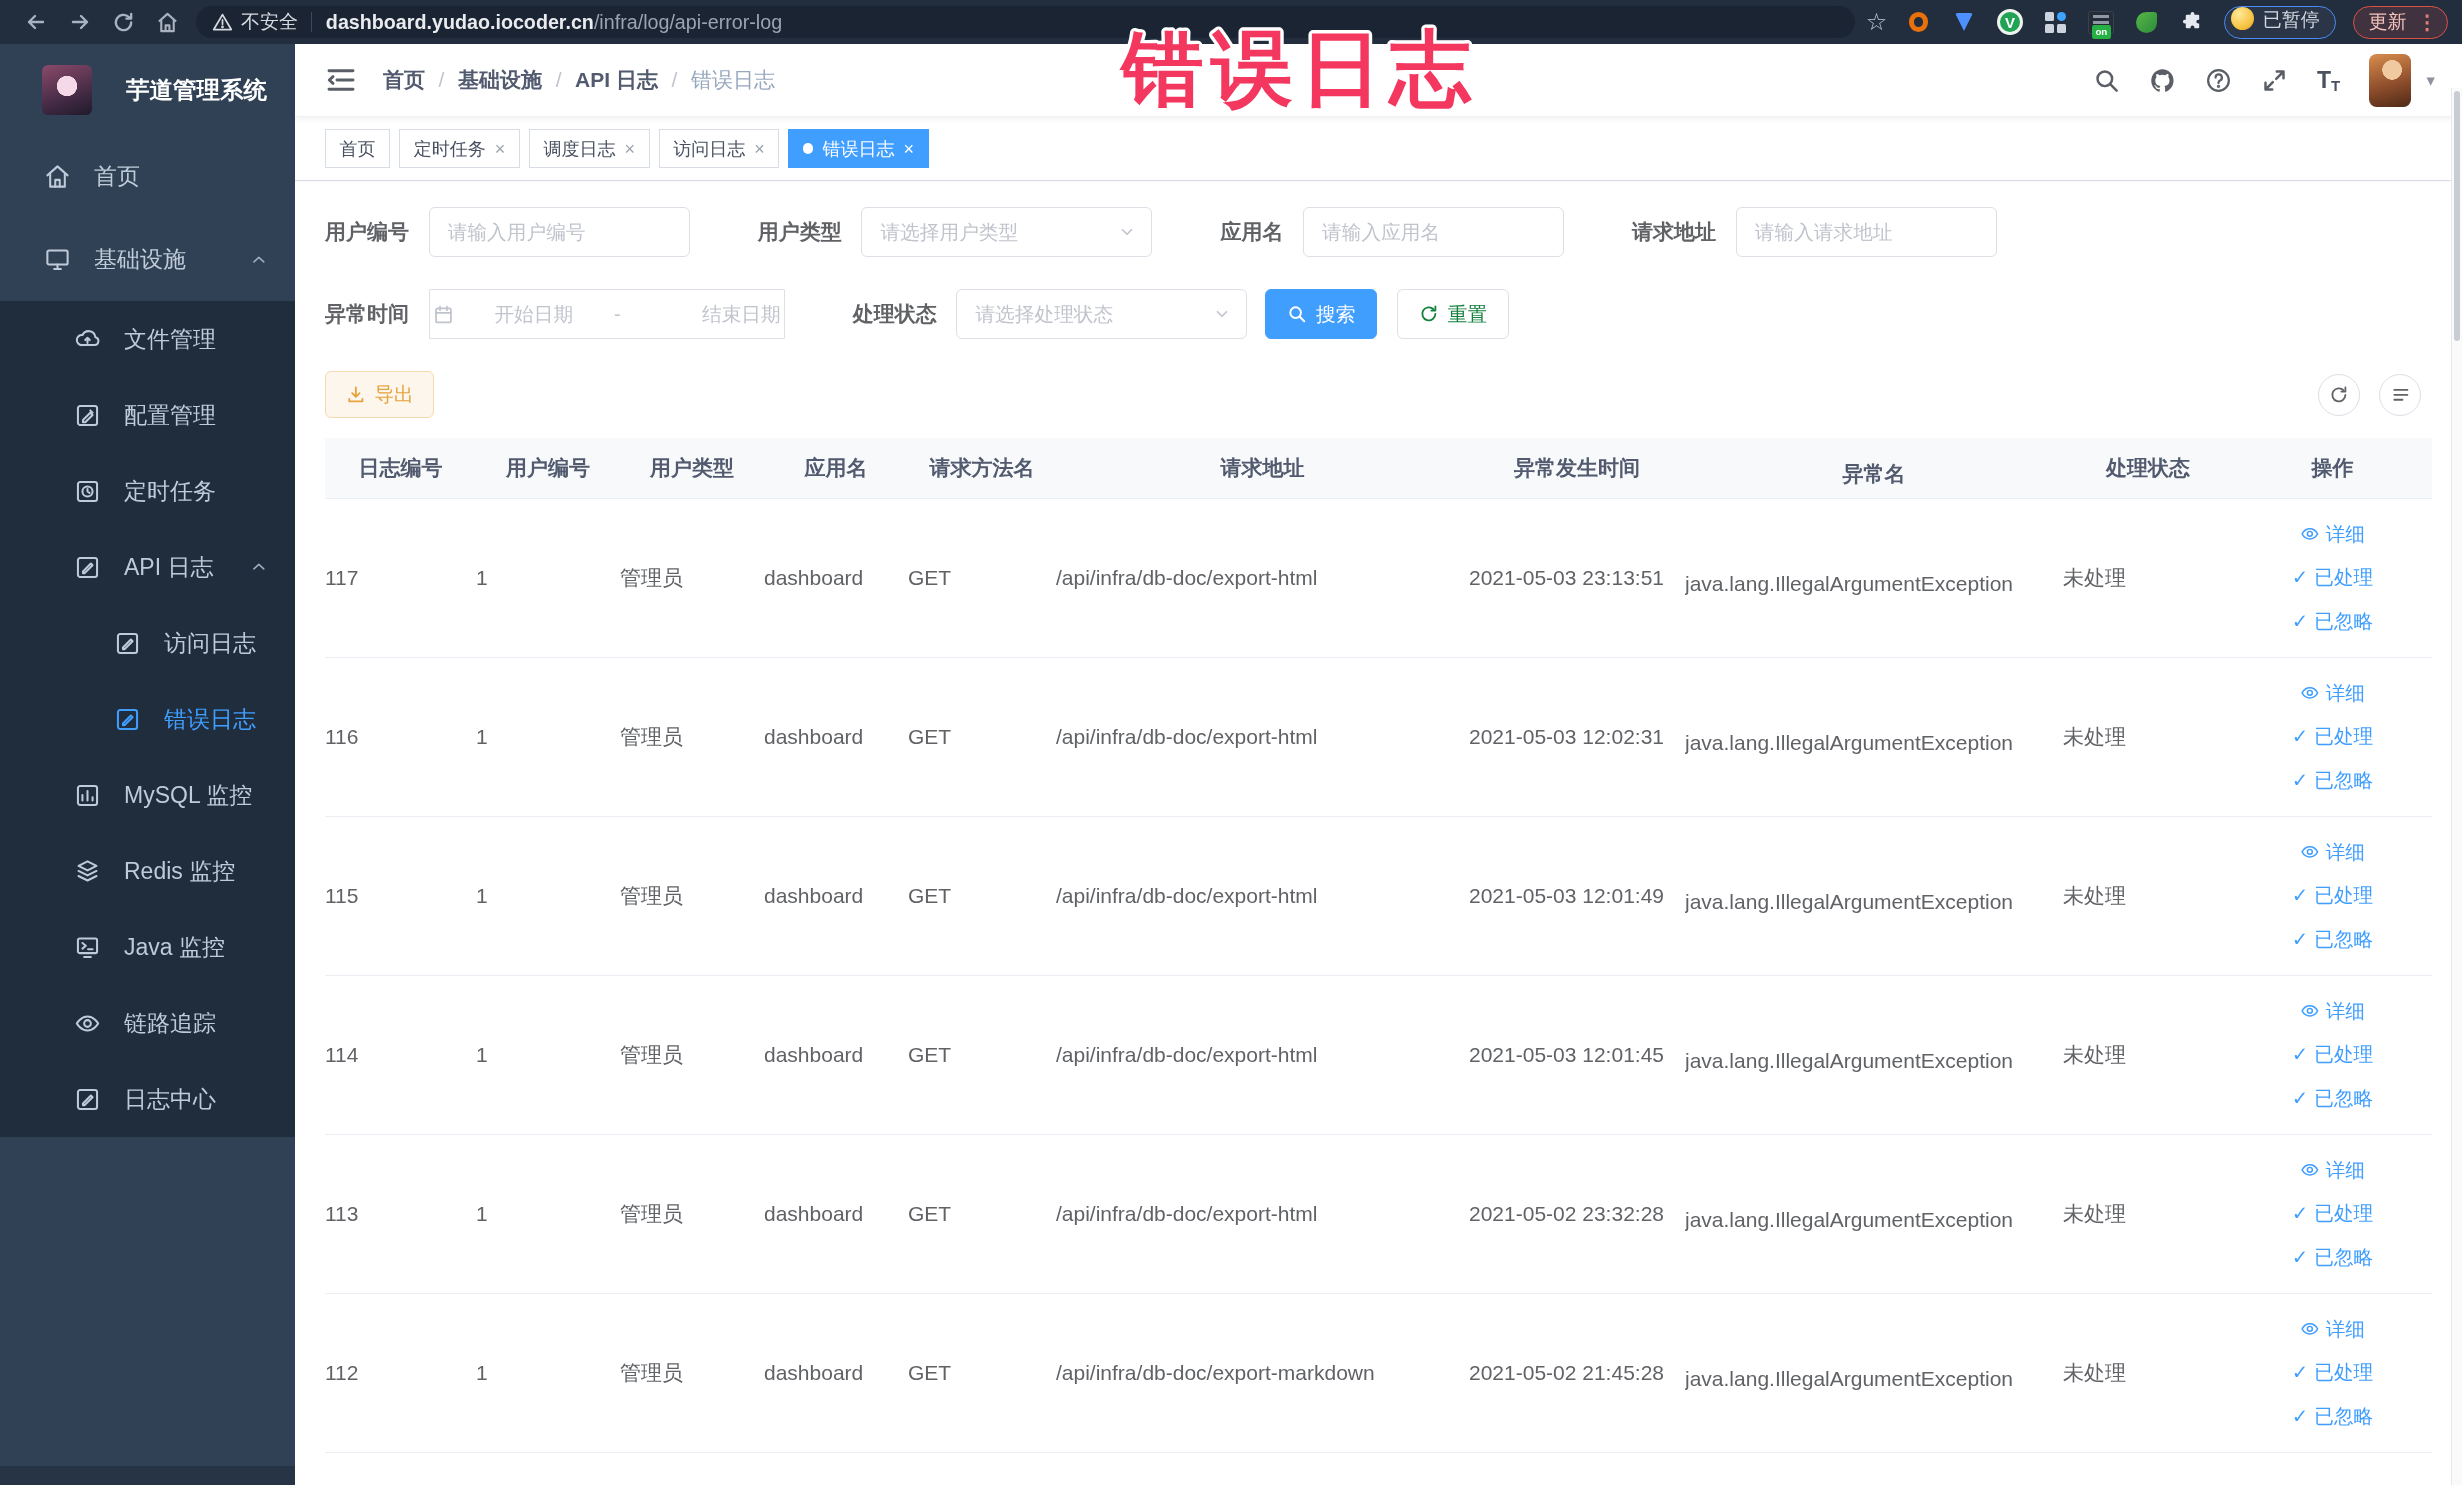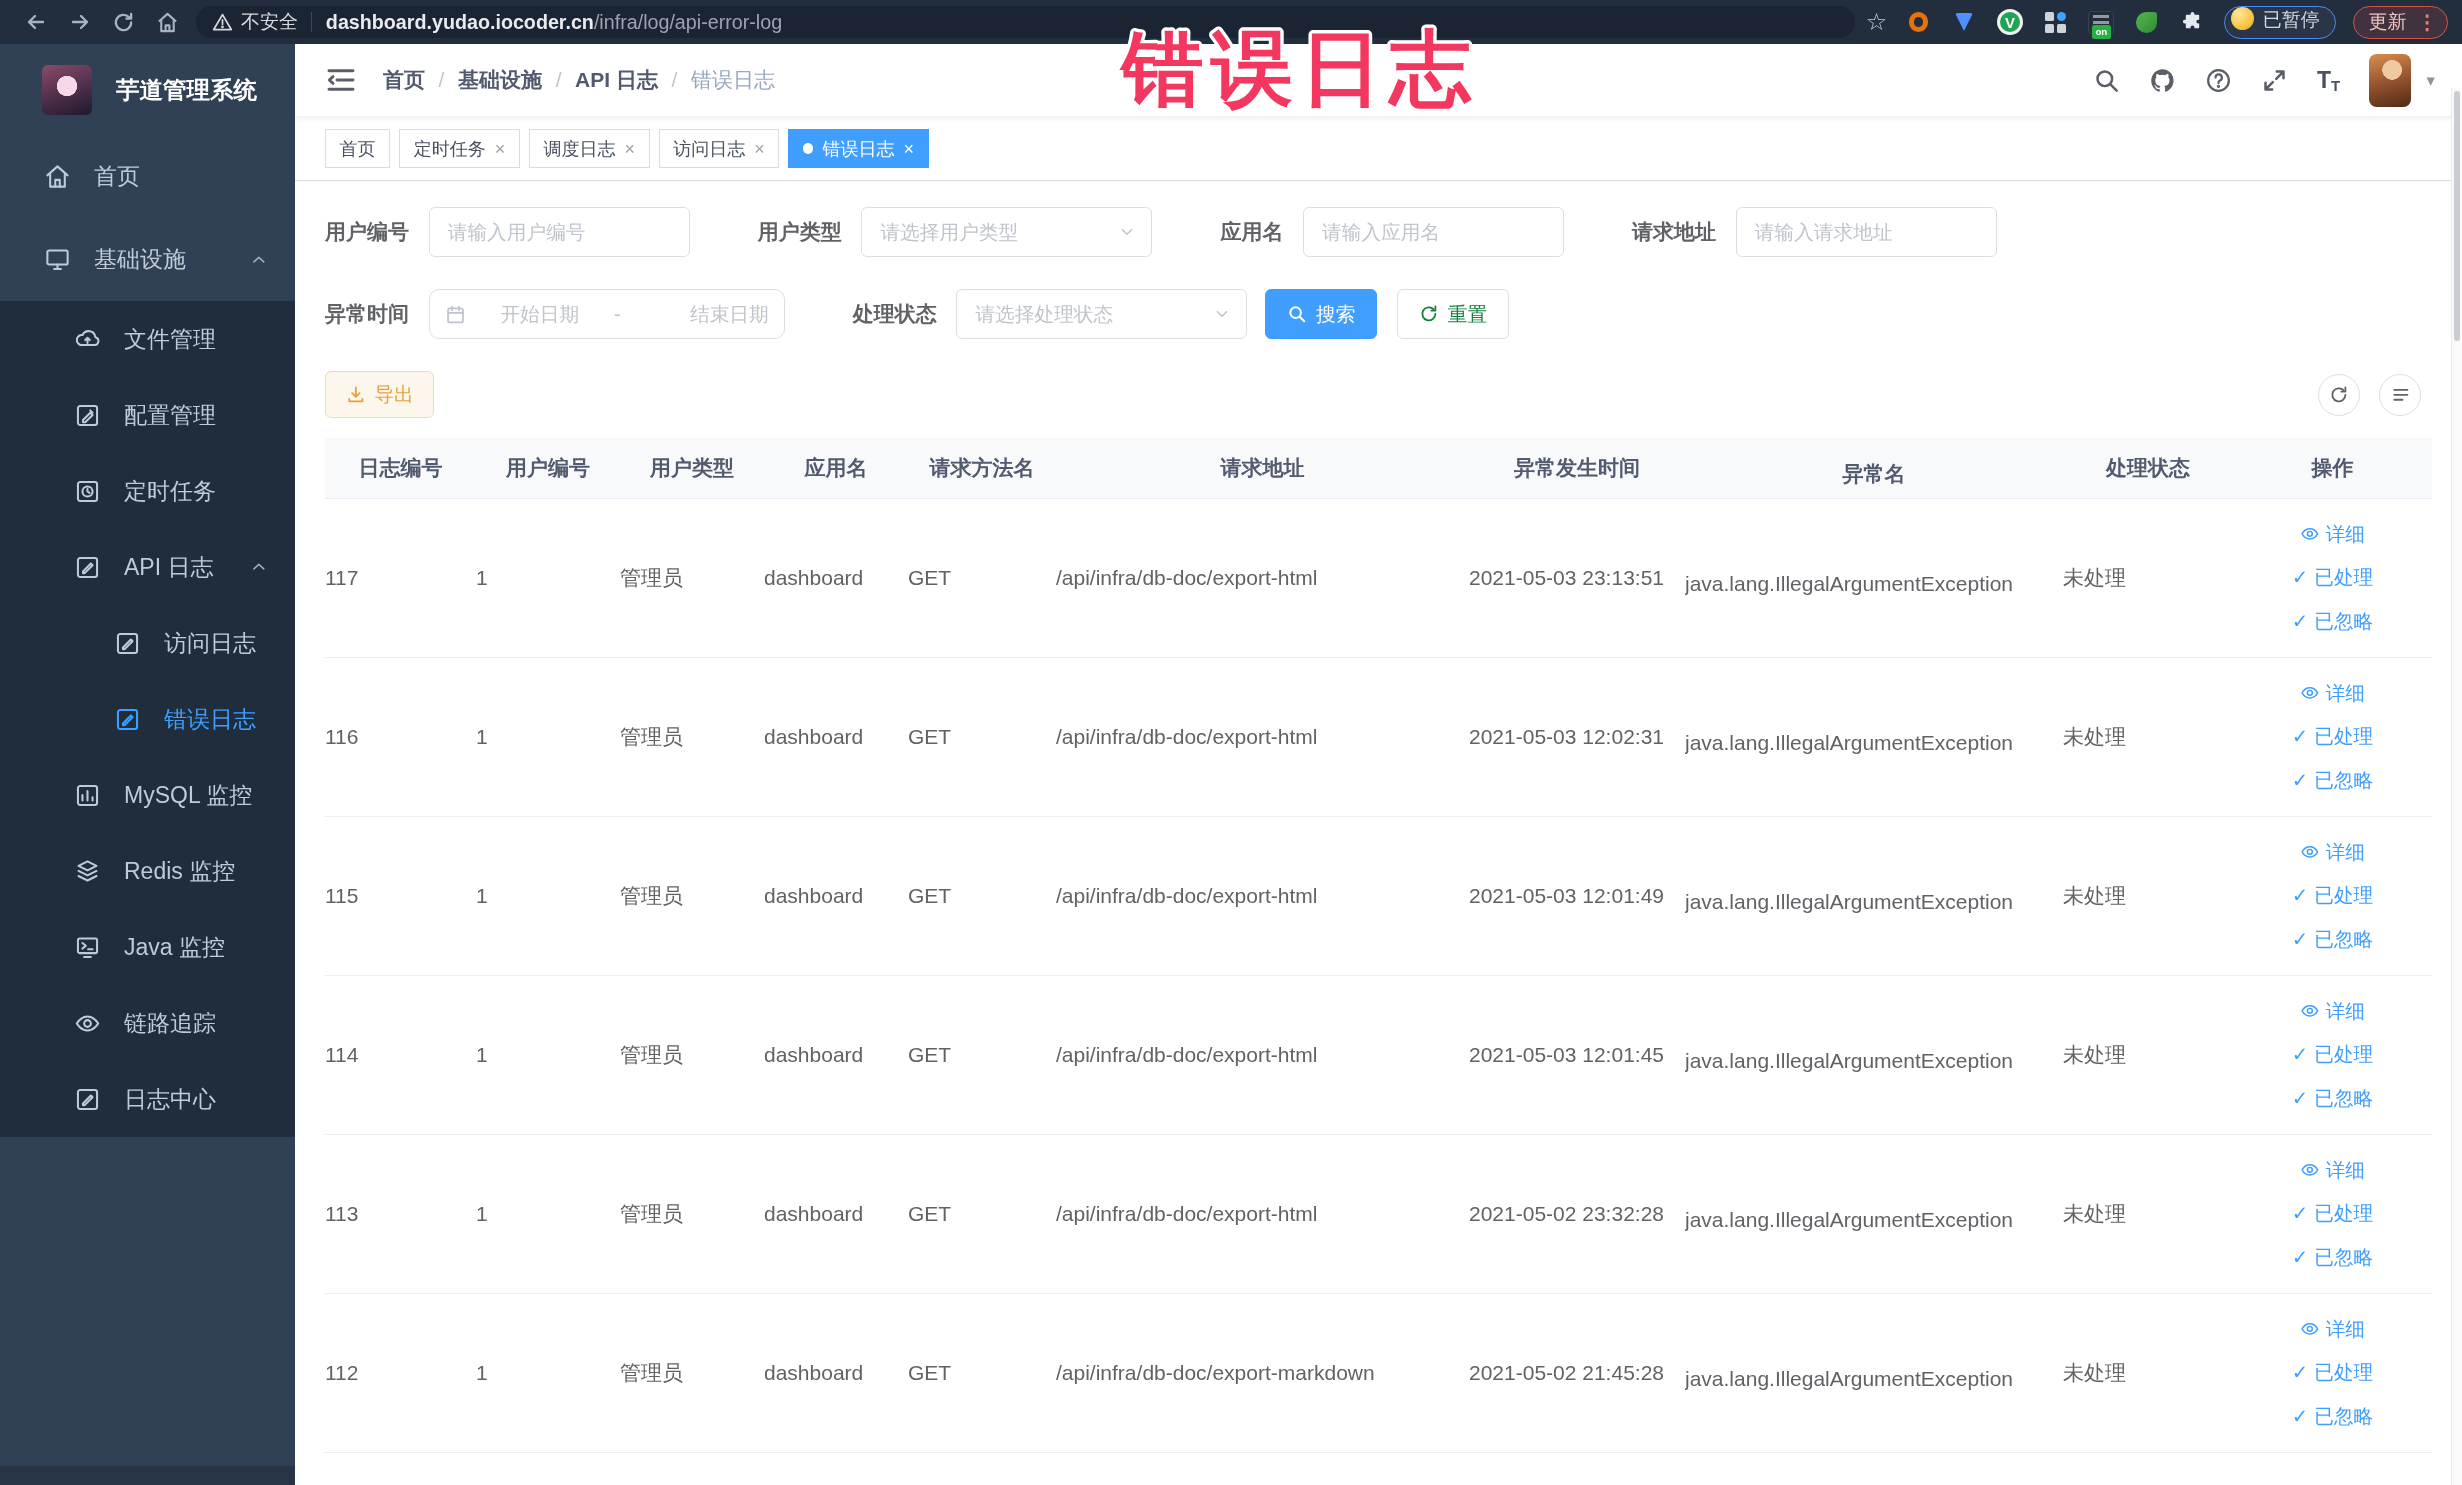--- a/index.html
+++ b/index.html
@@ -33,21 +33,21 @@
   .profile-pill span { color:#d3d8e0; font-size:19px; }
   .update-pill { height:33px; border:1.9px solid #dd5144; background:rgba(221,81,68,.16); border-radius:16.7px; display:flex; align-items:center; gap:10.6px; padding:0 10.6px 0 15px; }
   .update-pill span { color:#f3c0ba; font-size:19px; }
   .update-pill .dots { color:#e28378; font-size:19.7px; letter-spacing:0; font-weight:bold; }
 
   
   .app { display:flex; height:1442px; position:relative; }
 
   
   .sidebar { width:295px; background:#304156; flex:0 0 auto; display:flex; flex-direction:column; position:relative; }
-  .logo-row { height:91px; display:flex; align-items:center; padding-left:42px; gap:24px; }
+  .logo-row { height:91px; display:flex; align-items:center; padding-left:42px; gap:34px; }
   .logo-img { width:50px; height:50px; border-radius:6px; background:
       radial-gradient(circle at 50% 42%, #f6d9e8 0 26%, transparent 27%),
       linear-gradient(160deg,#8a4a6b,#3c2740 70%,#1f1a2a); flex:0 0 auto; }
   .app-title { color:#ffffff; font-size:23.5px; font-weight:bold; white-space:nowrap; }
   .menu { flex:1; overflow:hidden; }
   .menu-item { display:flex; align-items:center; height:83px; padding-left:44px; padding-right:26px; color:#bfcbd9; font-size:23px; cursor:pointer; }
   .menu-item .mi-icon { width:27px; height:27px; margin-right:23px; flex:0 0 auto; color:#bfcbd9; }
   .menu-item .mi-label { flex:1; white-space:nowrap; }
   .menu-item .mi-chev { width:19.7px; height:19.7px; color:#9fb0c3; }
   .menu-item.sub { background:#1f2d3d; height:76px; padding-left:74px; }
@@ -86,21 +86,21 @@
   
   .content { flex:1; padding:26px 30px 0 30px; position:relative; background:#fff; min-width:0; }
 
   .filter-row { display:flex; align-items:center; margin-bottom:32px; }
   .f-item { display:flex; align-items:center; margin-right:68px; }
   .f-label { font-size:21px; font-weight:bold; color:#606266; margin-right:19.7px; white-space:nowrap; }
   .f-input { width:261px; height:50px; border:0.8px solid #dcdfe6; border-radius:6px; padding:0 18px; font-size:19.7px; color:#606266; background:#fff; font-family:"Liberation Sans",sans-serif; }
   .f-input::placeholder { color:#c0c4cc; }
   .f-select { width:291px; height:50px; border:0.8px solid #dcdfe6; border-radius:6px; padding:0 15px 0 18px; display:flex; align-items:center; justify-content:space-between; color:#c0c4cc; font-size:19.7px; background:#fff; cursor:pointer; }
   .sel-caret { width:18px; height:18px; color:#c0c4cc; }
-  .f-range { width:356px; height:50px; border:0.8px solid #dcdfe6; border-radius:10px; display:flex; align-items:center; padding:0 15px; gap:0; color:#c0c4cc; font-size:19.7px; background:#fff; }
+  .f-range { width:356px; height:50px; border:0.8px solid #dcdfe6; border-radius:1px; display:flex; align-items:center; padding:0 3px; gap:0; color:#c0c4cc; font-size:19.7px; background:#fff; }
   .f-range .rsep { color:#c0c4cc; }
   .cal-icon { width:21px; height:21px; color:#c0c4cc; flex:0 0 auto; }
 
   .btn { height:50px; border-radius:6px; display:inline-flex; align-items:center; justify-content:center; gap:9px; font-size:19.7px; cursor:pointer; border:0.8px solid transparent; padding:0 21px; white-space:nowrap; }
   .btn-primary { background:#409eff; color:#fff; border-color:#409eff; margin-left:18px; }
   .btn-plain { background:#fff; color:#15803d; border-color:#dcdfe6; margin-left:19.7px; }
   .btn-warning { background:#fdf6ec; color:#e6a23c; border-color:#f5dab1; height:47px; padding:0 19.7px; }
   .btn .bicon { width:19.7px; height:19.7px; }
 
   .toolbar-row { display:flex; align-items:center; justify-content:space-between; margin-bottom:19.7px; }

